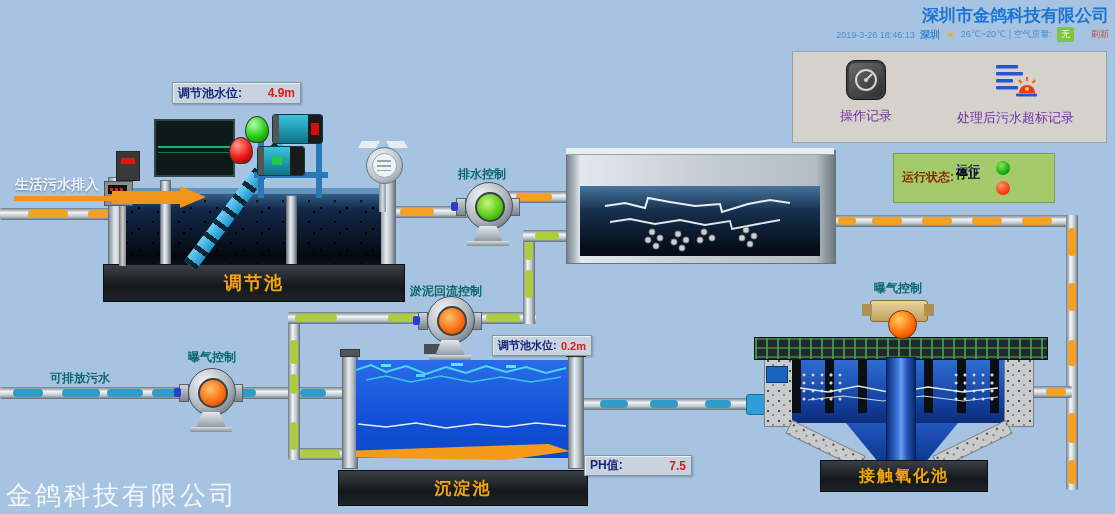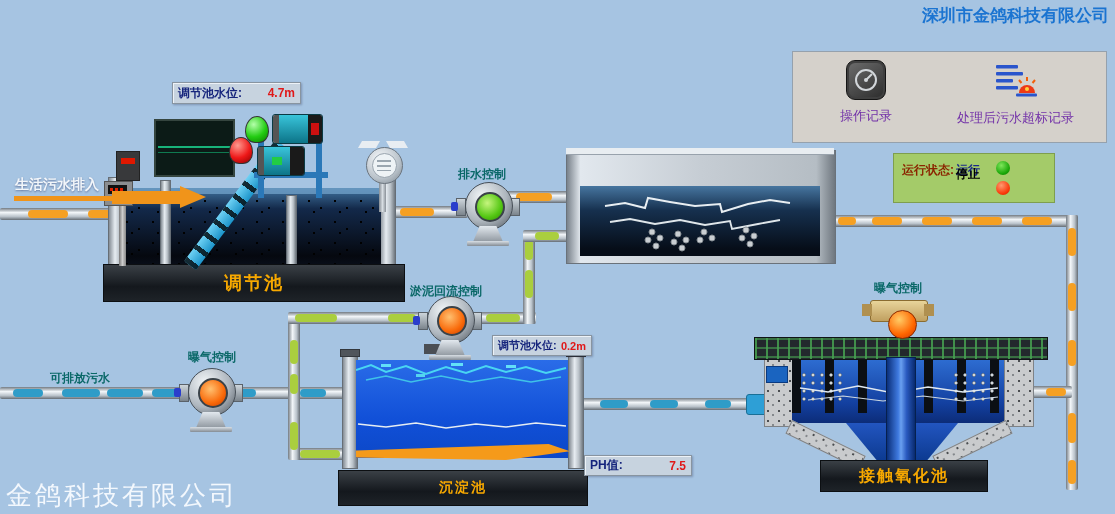--- a/index.html
+++ b/index.html
@@ -21,21 +21,21 @@
   .records-panel{position:absolute;left:792px;top:51px;width:313px;height:90px;z-index:8;
     background:#d5d1cb;border:1px solid #95a1ad}
   .rec-btn{position:absolute;top:8px;display:flex;flex-direction:column;align-items:center;gap:7px;cursor:pointer}
   .rec-label{color:#7230a8;font-size:13px;white-space:nowrap}
   .gauge-btn{width:38px;height:38px;border-radius:9px;border:1px solid #151515;
     background:linear-gradient(145deg,#6e6e6e,#2b2b2b);box-shadow:inset 0 0 0 2px #3f3f3f;
     display:flex;align-items:center;justify-content:center}
   
   .status-panel{position:absolute;left:893px;top:153px;width:160px;height:48px;z-index:8;
     background:#a4cb69;border:1px solid #7e9e4e;font-size:12px;font-weight:bold}
-  .st-title{position:absolute;left:8px;top:8px;color:#8b2500}
+  .st-title{position:absolute;left:8px;top:15px;color:#8b2500}
   .st-run{position:absolute;left:62px;top:8px;color:#1a2a8a}
   .st-stop{position:absolute;left:62px;top:12px;color:#000000}
   .dot{position:absolute;width:14px;height:14px;border-radius:50%}
   .dot-green{background:radial-gradient(circle at 38% 32%,#7ee65a,#18a607 65%,#0c7000)}
   .dot-red{background:radial-gradient(circle at 38% 32%,#ff9a70,#f93808 65%,#c02000)}
   
   .pipe-h{position:absolute;height:12px;z-index:2;border-radius:2px;
     background:linear-gradient(#737b83,#f2f6f9 38%,#b9c2ca 72%,#646c74)}
   .pipe-v{position:absolute;width:12px;z-index:2;border-radius:2px;
     background:linear-gradient(90deg,#737b83,#f2f6f9 38%,#b9c2ca 72%,#646c74)}
@@ -102,20 +102,28 @@
     repeating-linear-gradient(90deg,rgba(70,160,80,.85) 0 2px,transparent 2px 11px),
     repeating-linear-gradient(rgba(70,160,80,.6) 0 2px,transparent 2px 9px)}
   svg{display:block}
 </style>
 </head>
 <body>
 
 <div id="screen">
 
   <div class="company">深圳市金鸽科技有限公司</div>
+  <div class="infoline">
+    <span>2019-3-26 18:46:13</span>
+    <span class="city">深圳</span>
+    <span class="sun">☀</span>
+    <span>26℃~20℃ | 空气质量:</span>
+    <span class="aq-badge">无</span>
+    <span class="refresh">刷新</span>
+  </div>
 
   <div class="records-panel">
     <div class="rec-btn" style="left:140px;width:165px">
       <svg width="42" height="42" viewBox="0 0 42 42">
         <rect x="1" y="5" width="22" height="3.5" rx="1" fill="#2a55cc"></rect>
         <rect x="1" y="12" width="27" height="3.5" rx="1" fill="#2a55cc"></rect>
         <rect x="1" y="19" width="17" height="3.5" rx="1" fill="#2a55cc"></rect>
         <rect x="1" y="26" width="22" height="3.5" rx="1" fill="#2a55cc"></rect>
         <g stroke="#f2600a" stroke-width="2">
           <line x1="32" y1="17" x2="32" y2="21"></line>
@@ -317,21 +325,21 @@
       <rect x="150" y="5" width="10" height="3" fill="#62e0f8"></rect>
         <rect x="60" y="14" width="9" height="3" fill="#55d4f0"></rect>
     </svg>
     <svg width="212" height="14" style="margin-top:18px">
       <polyline points="2,6 30,9 60,5 90,10 120,6 150,9 180,5 210,8" stroke="#e6edf2" fill="none" stroke-width="1.5"></polyline>
     </svg>
     <div style="position:absolute;left:0;top:84px;width:214px;height:16px;background:#f59a1a;
          clip-path:polygon(0% 40%,90% 0%,100% 45%,70% 100%,0% 85%)"></div>
   </div>
   <div style="position:absolute;left:424px;top:344px;width:34px;height:10px;background:#4a4e54;z-index:4"></div>
-  <div class="tank-base" style="left:338px;top:470px;width:248px;height:34px;font-size:14px">
+  <div class="tank-base" style="left:338px;top:470px;width:248px;height:34px;font-size:17px">
     <span>沉淀池</span>
   </div>
 
   <div class="flow-label" style="left:874px;top:280px">曝气控制</div>
   <div style="position:absolute;left:870px;top:300px;width:56px;height:20px;border-radius:3px;z-index:5;
        background:linear-gradient(#e8d49a,#c0a060);border:1px solid #8a6c30"></div>
   <div style="position:absolute;left:862px;top:304px;width:10px;height:12px;background:#b09050;z-index:5"></div>
   <div style="position:absolute;left:924px;top:304px;width:10px;height:12px;background:#b09050;z-index:5"></div>
   <div style="position:absolute;left:897px;top:330px;width:9px;height:28px;background:#3a3e44;z-index:4"></div>
   <div style="position:absolute;left:888px;top:310px;width:27px;height:27px;border-radius:50%;z-index:6;
@@ -390,21 +398,21 @@
     <div class="pump-ball"></div>
     <div class="pump-core off"></div>
     <div class="pump-pedestal"></div>
     <div class="pump-baseplate"></div>
   </div>
   <div class="flow-label" style="left:188px;top:349px">曝气控制</div>
   <div class="flow-label" style="left:50px;top:370px">可排放污水</div>
 
   <div class="reading-box" style="left:172px;top:82px;width:117px;height:20px;font-size:12px">
     <span class="reading-label">调节池水位:</span>
-    <span class="reading-value">4.7m</span>
+    <span class="reading-value">4.9m</span>
   </div>
   <div class="reading-box" style="left:492px;top:335px;width:88px;height:19px;font-size:11px">
     <span class="reading-label">调节池水位:</span>
     <span class="reading-value">0.2m</span>
   </div>
   <div class="reading-box" style="left:584px;top:455px;width:96px;height:19px;font-size:12px">
     <span class="reading-label">PH值:</span>
     <span class="reading-value">7.5</span>
   </div>
 

